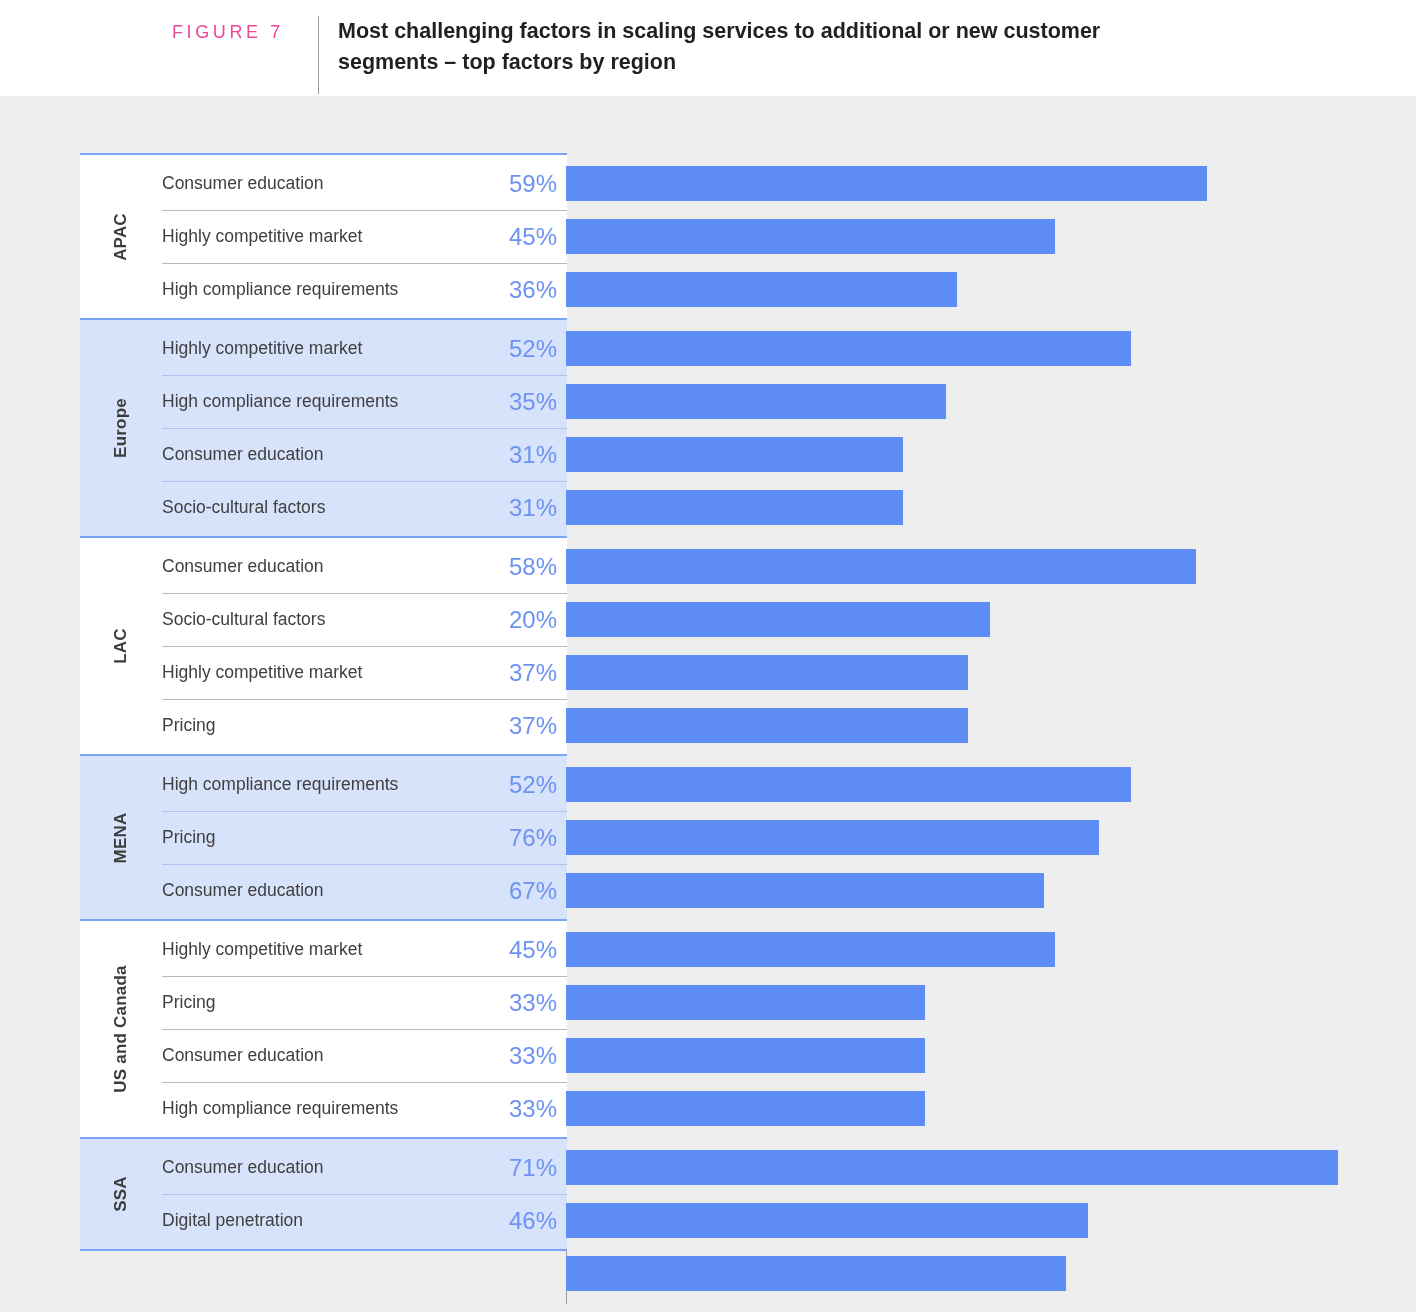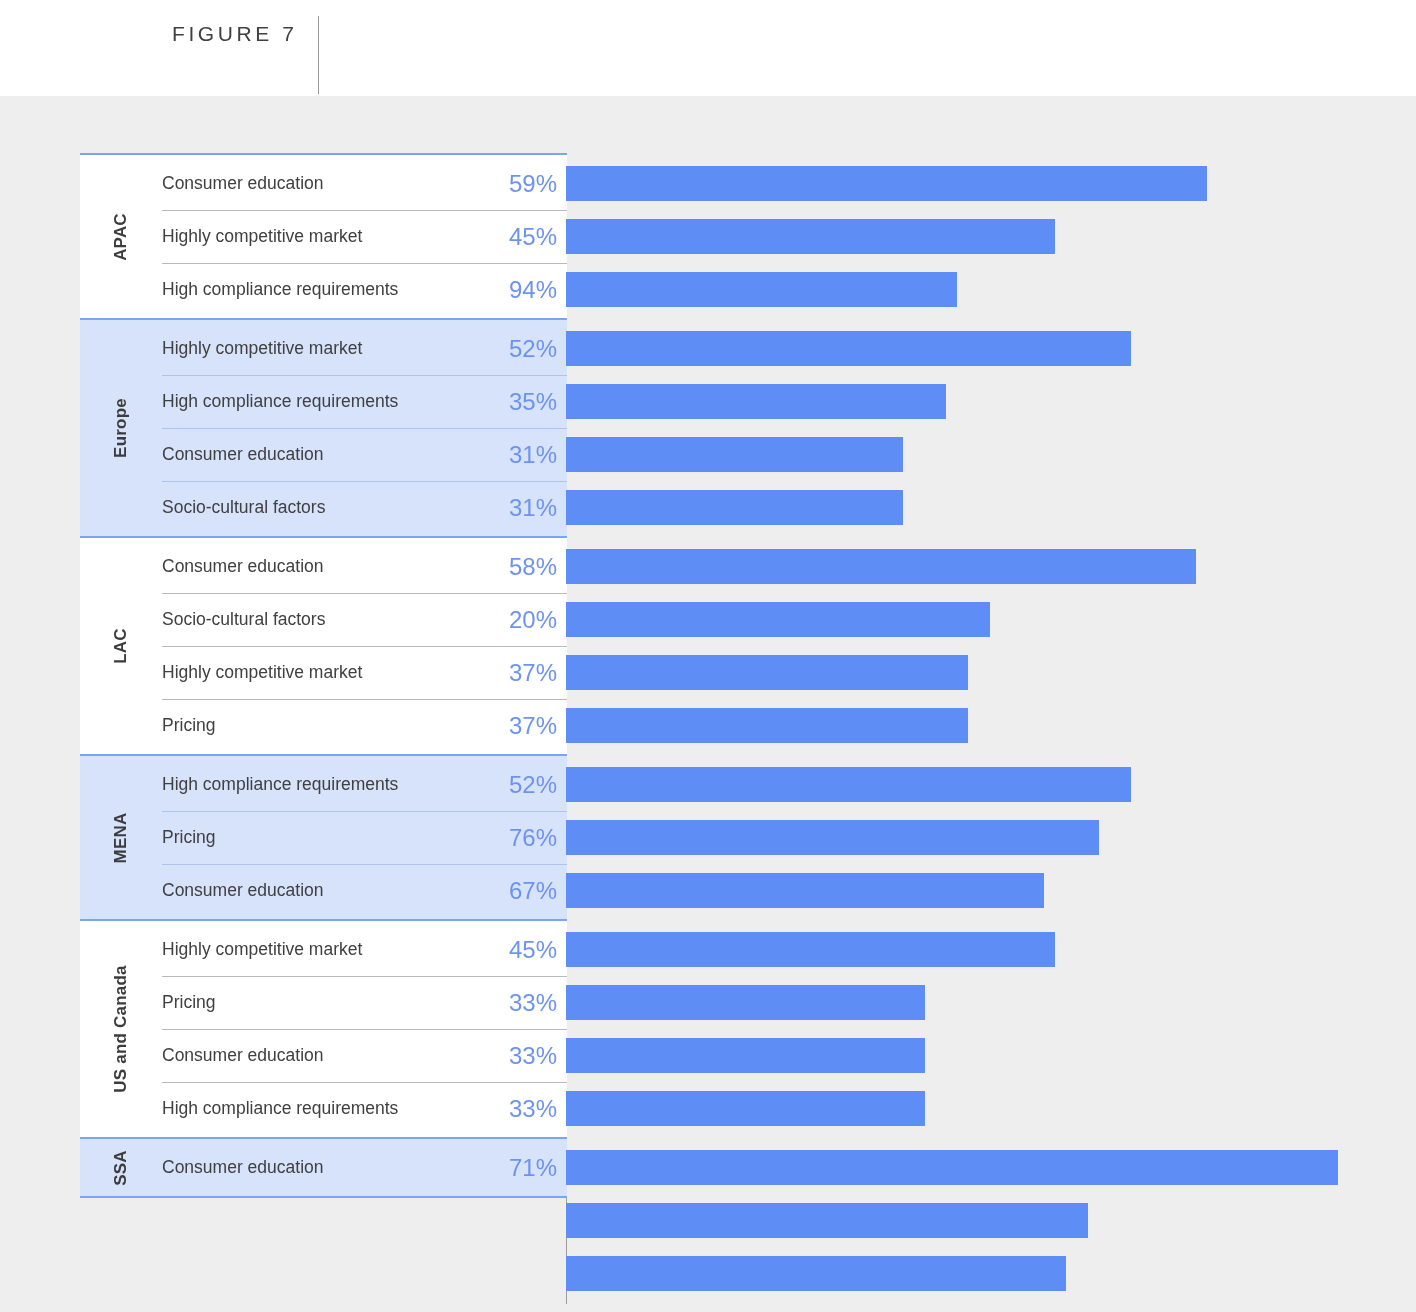--- a/index.html
+++ b/index.html
@@ -23,23 +23,23 @@
     box-sizing: border-box;
   }
   .header-inner {
     position: absolute;
     left: 172px;
     top: 16px;
     display: flex;
     align-items: flex-start;
   }
   .figure-label {
-    font-size: 21px;
+    font-size: 18px;
     letter-spacing: 3.6px;
-    color: #404040;
+    color: #ec4899;
     font-weight: 400;
     line-height: 1;
     padding-top: 7px;
     width: 132px;
     white-space: nowrap;
   }
   .header-divider {
     width: 1px;
     background: #9a9a9a;
     height: 78px;
@@ -178,20 +178,21 @@
     background: #9e9e9e;
   }
 </style>
 </head>
 <body>
 
 <div class="header-band">
   <div class="header-inner">
     <div class="figure-label">FIGURE 7</div>
     <div class="header-divider"></div>
+    <div class="figure-title">Most challenging factors in scaling services to additional or new customer segments – top factors by region</div>
   </div>
 </div>
 
 <div class="chart-wrap">
   <div class="axis-line" style="height: 1151px;"></div>
   <div class="table" id="table-root">
       <div class="region-block plain">
         <div class="region-label-cell">
           <div class="region-label">APAC</div>
         </div>
@@ -199,21 +200,21 @@
           <div class="row">
             <div class="row-label">Consumer education</div>
             <div class="row-value">59%</div>
           </div>
           <div class="row">
             <div class="row-label">Highly competitive market</div>
             <div class="row-value">45%</div>
           </div>
           <div class="row">
             <div class="row-label">High compliance requirements</div>
-            <div class="row-value">94%</div>
+            <div class="row-value">36%</div>
           </div>
         </div>
       </div>
       <div class="region-block shaded">
         <div class="region-label-cell">
           <div class="region-label">Europe</div>
         </div>
         <div class="rows">
           <div class="row">
             <div class="row-label">Highly competitive market</div>
@@ -299,20 +300,24 @@
         </div>
       </div>
       <div class="region-block shaded last">
         <div class="region-label-cell">
           <div class="region-label">SSA</div>
         </div>
         <div class="rows">
           <div class="row">
             <div class="row-label">Consumer education</div>
             <div class="row-value">71%</div>
+          </div>
+          <div class="row">
+            <div class="row-label">Digital penetration</div>
+            <div class="row-value">46%</div>
           </div>
         </div>
       </div>
     </div>
   <div class="bars-layer" id="bars-root">
       <div class="bar-group">
         <div class="bar-groups-inner">
           <div class="bar-row">
             <div class="bar" style="width: 641.33px; background: rgb(94, 142, 245);"></div>
           </div>

